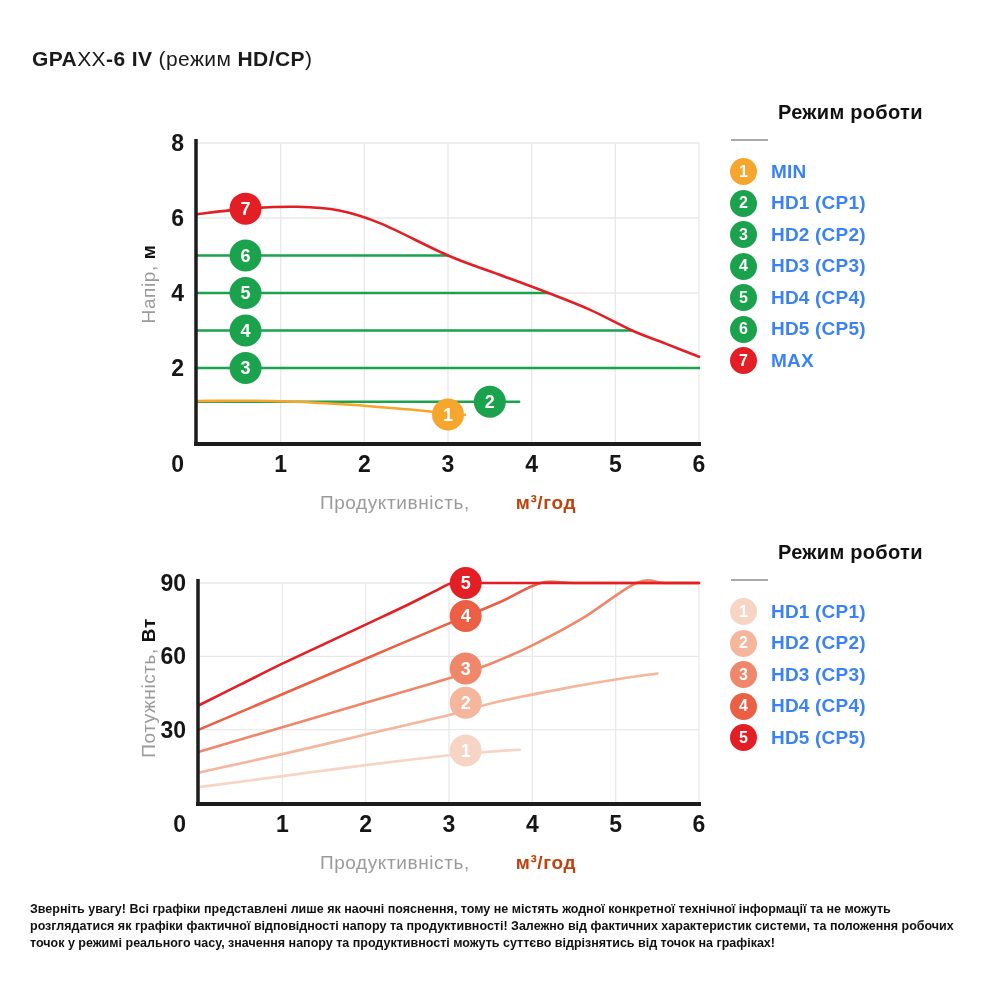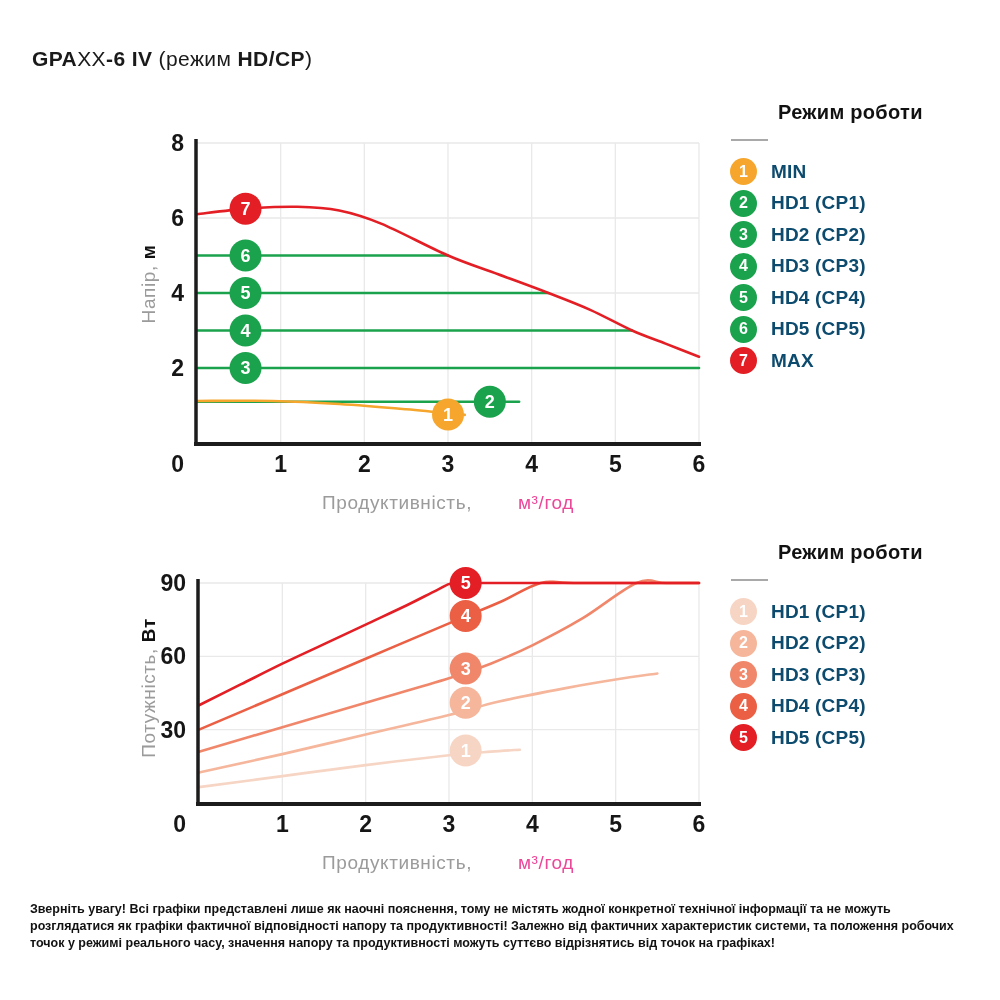--- a/index.html
+++ b/index.html
@@ -8,29 +8,29 @@
   .page{position:absolute;inset:0;}
   .title{position:absolute;left:32px;top:47px;font-size:21px;white-space:pre;
          letter-spacing:.4px;color:#1a1a1a;}
   .title .b{font-weight:700;}
   svg.chart-canvas{position:absolute;left:0;top:0;width:1000px;height:1000px;}
   .ylab{position:absolute;transform:translate(-50%,-50%) rotate(-90deg);
         white-space:nowrap;font-size:19px;letter-spacing:.6px;color:#9b9b9b;}
   .ylab .unit{font-weight:700;color:#111;}
   .xlab{position:absolute;transform:translateX(-50%);white-space:nowrap;
         font-size:19px;letter-spacing:.6px;color:#9b9b9b;}
-  .xlab .unit{font-weight:400;color:#ec4899;margin-left:40px;}
+  .xlab .unit{font-weight:700;color:#c2410c;margin-left:40px;}
   .legend{position:absolute;left:730px;width:250px;}
   .legend-title{font-size:20px;font-weight:700;color:#111;letter-spacing:.3px;margin-left:48px;}
   .legend-rule{width:37px;height:2px;background:#a9a9a9;margin:15px 0 17px 1px;}
   .legend-item{display:flex;align-items:center;margin-bottom:4.5px;height:27px;}
   .dot{width:27px;height:27px;border-radius:50%;flex:0 0 27px;color:#fff;
        font-weight:700;font-size:16px;display:flex;align-items:center;
        justify-content:center;margin-right:14px;}
-  .legend-label{font-size:19px;font-weight:600;color:#0c4a6e;letter-spacing:.2px;}
+  .legend-label{font-size:19px;font-weight:600;color:#3b82f6;letter-spacing:.2px;}
   .note{position:absolute;left:30px;top:901px;width:948px;font-size:12.5px;
         font-weight:700;line-height:17px;color:#111;}
 </style>
 </head>
 <body>
 
 <div class="page">
 
   <div class="title"><span class="b">GPA</span><span>XX</span><span class="b">-6 IV</span><span> (режим </span><span class="b">HD/CP</span><span>)</span></div>
 

